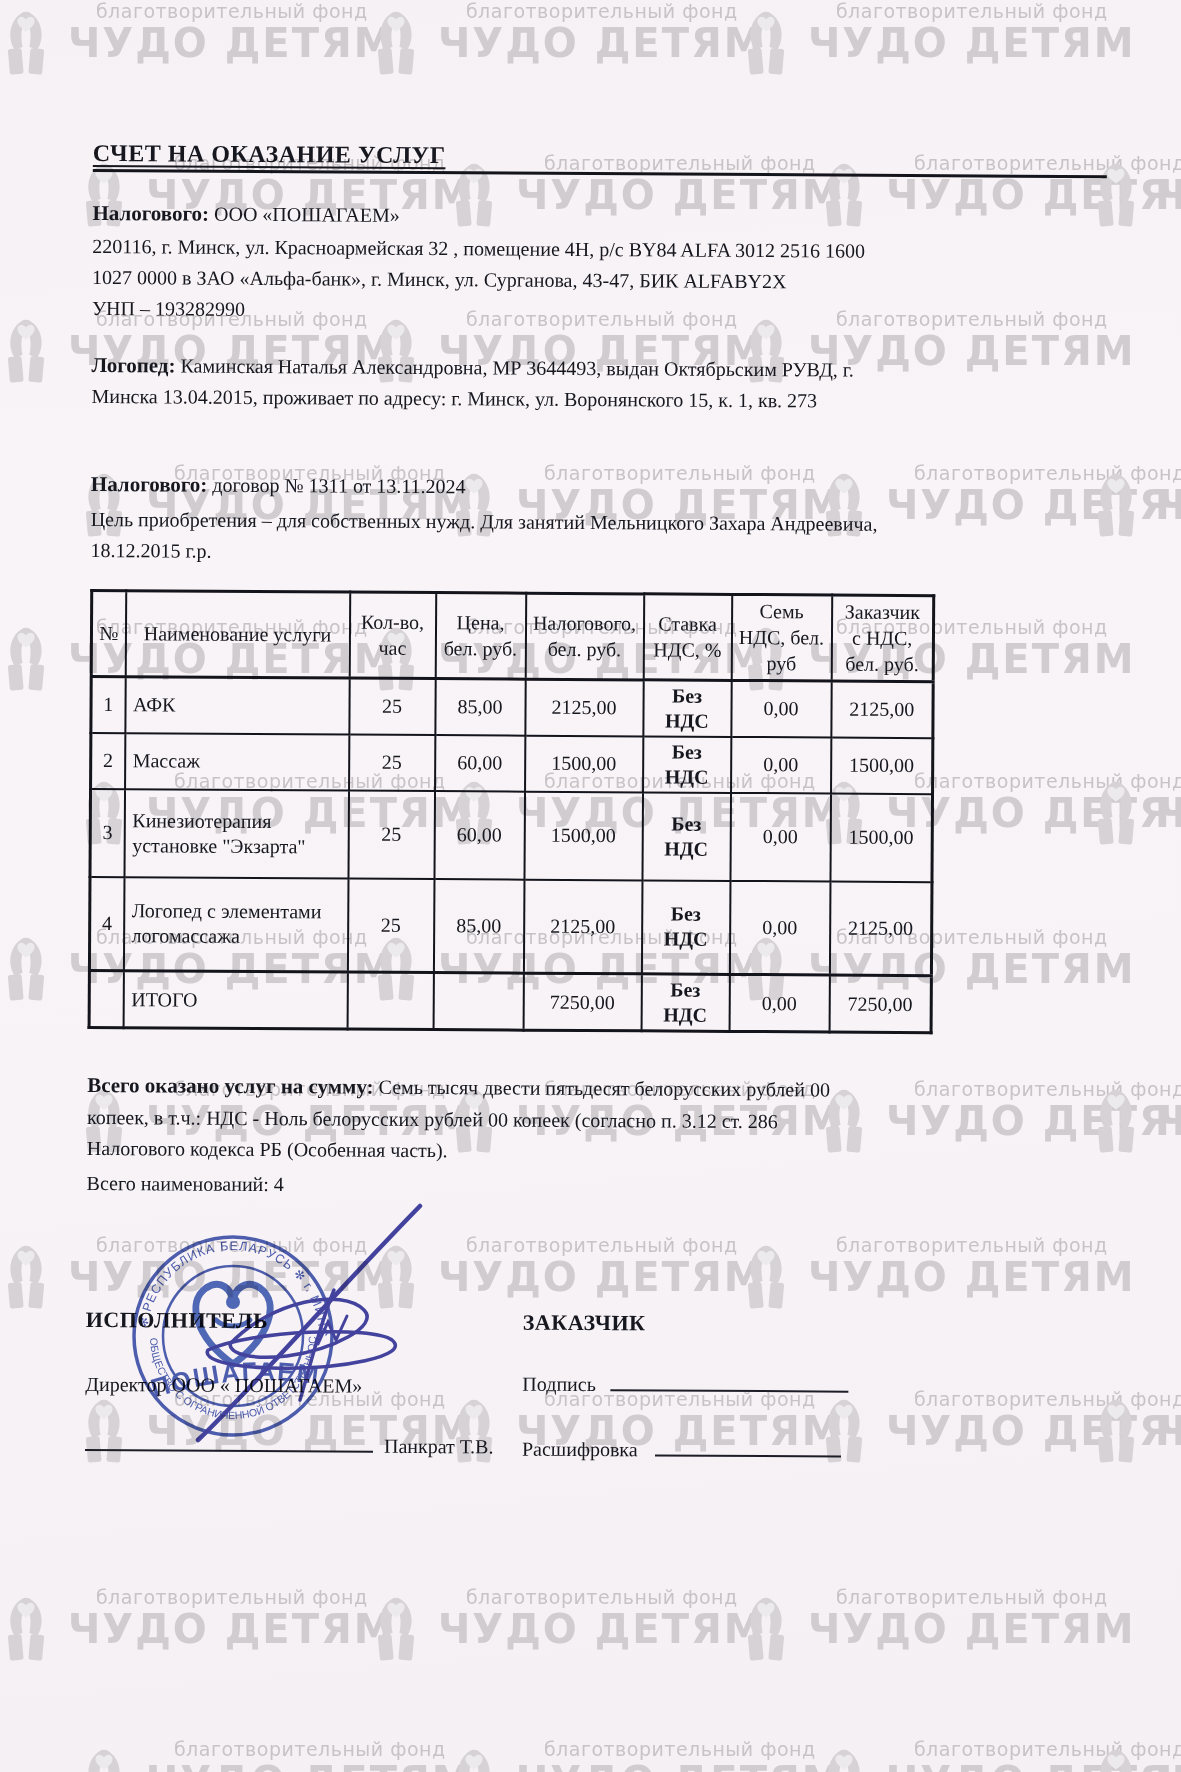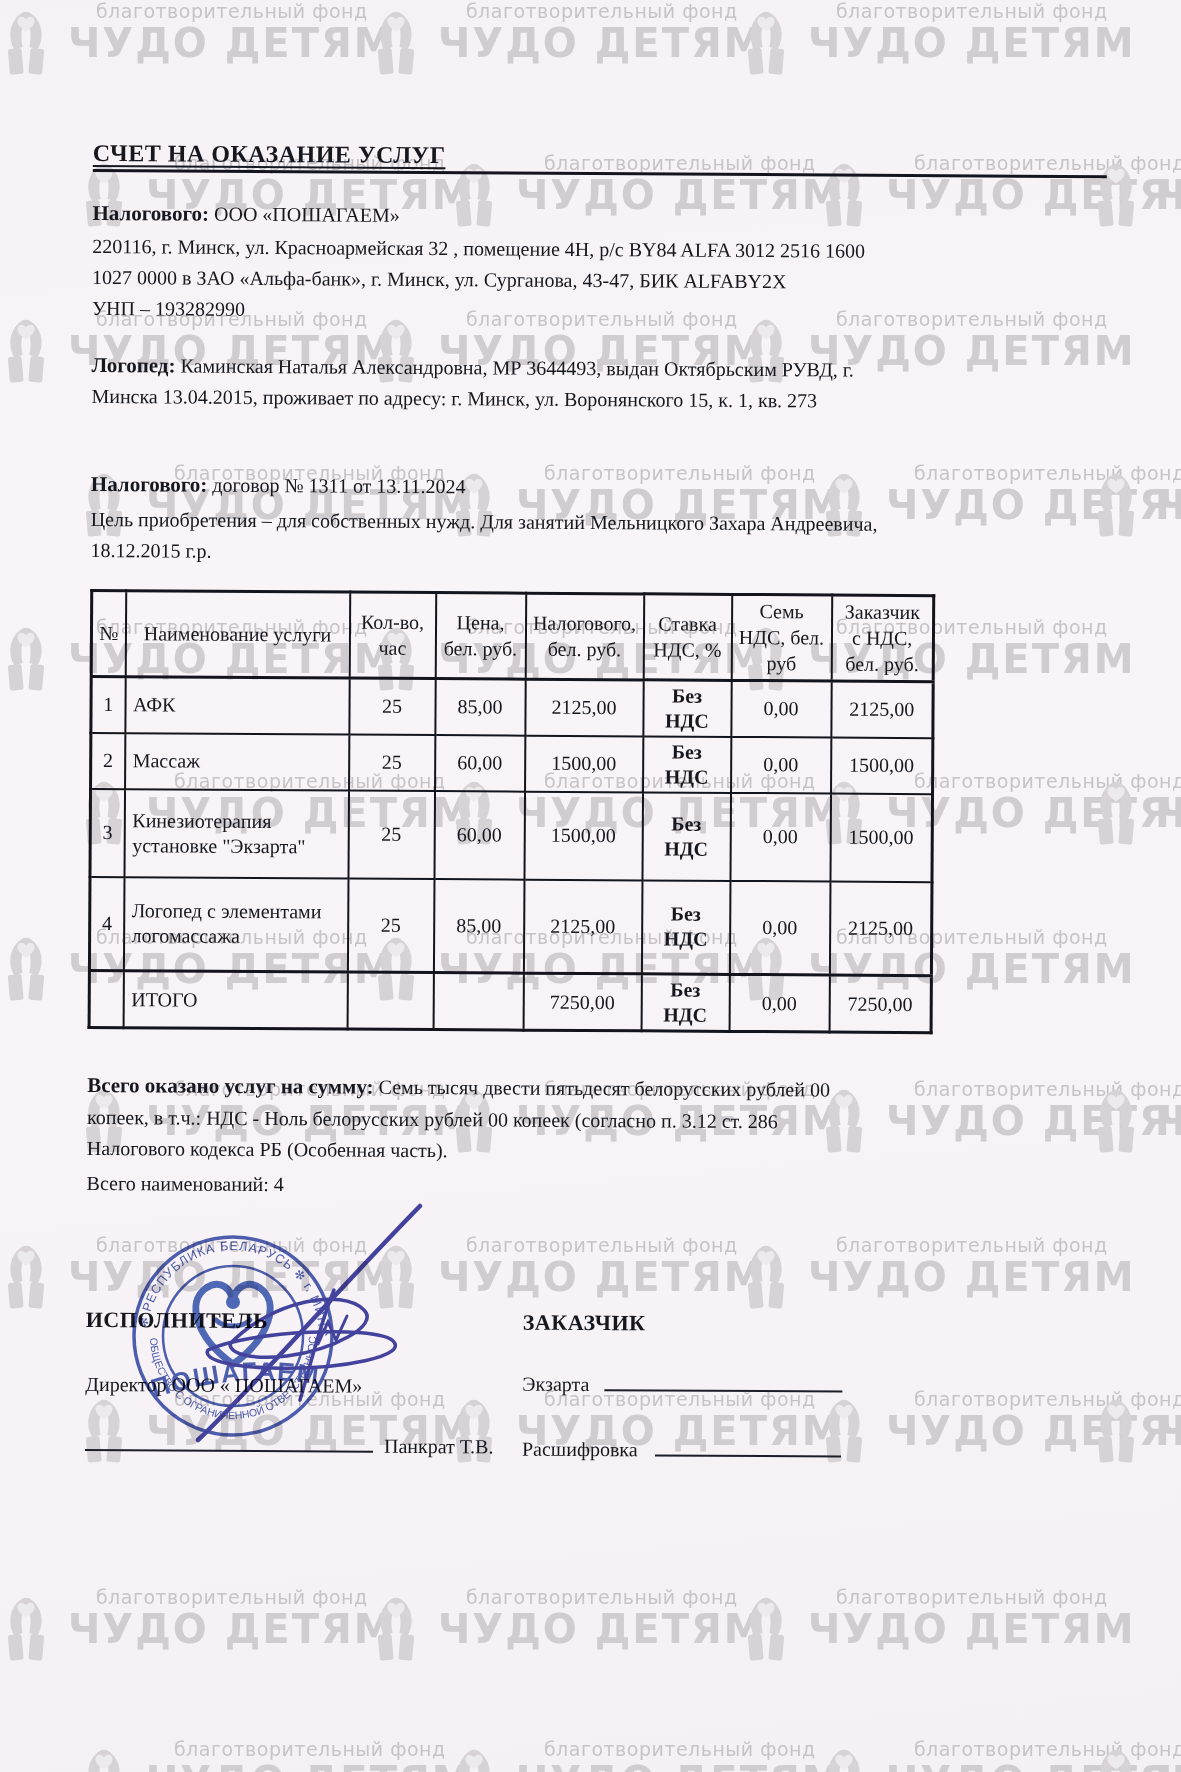--- a/index.html
+++ b/index.html
@@ -823,21 +823,21 @@
         <p class="sig-head">ИСПОЛНИТЕЛЬ</p>
         <p class="sig-dir para">Директор ООО « ПОШАГАЕМ»</p>
         <p class="sig-sign-row para">
           <span class="sig-line" style="width:288px"></span>
           <span style="margin-left:6px">Панкрат Т.В.</span>
         </p>
       </div>
       <div class="sig-right">
         <p class="sig-head">ЗАКАЗЧИК</p>
         <p class="sig-pod para">
-          <span>Экзарта</span>
+          <span>Подпись</span>
           <span class="sig-line" style="width:238px;margin-left:10px"></span>
         </p>
         <p class="sig-ras para">
           <span>Расшифровка</span>
           <span class="sig-line" style="width:186px;margin-left:12px"></span>
         </p>
       </div>
     </div>
   </div>
 

